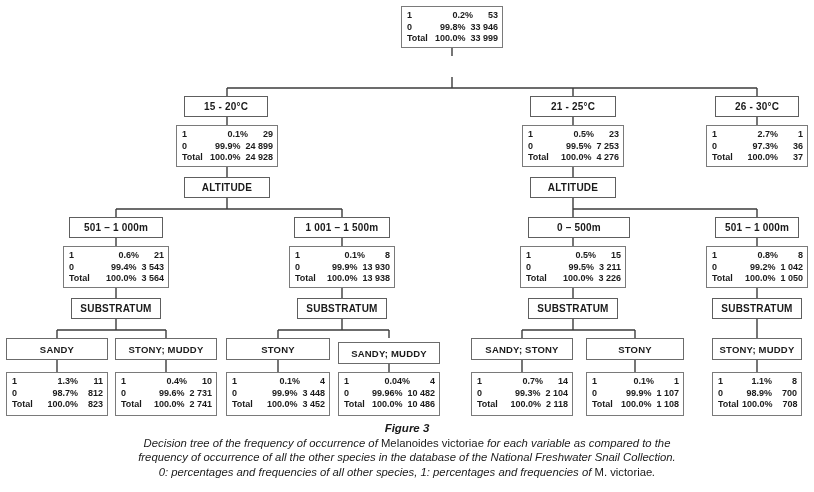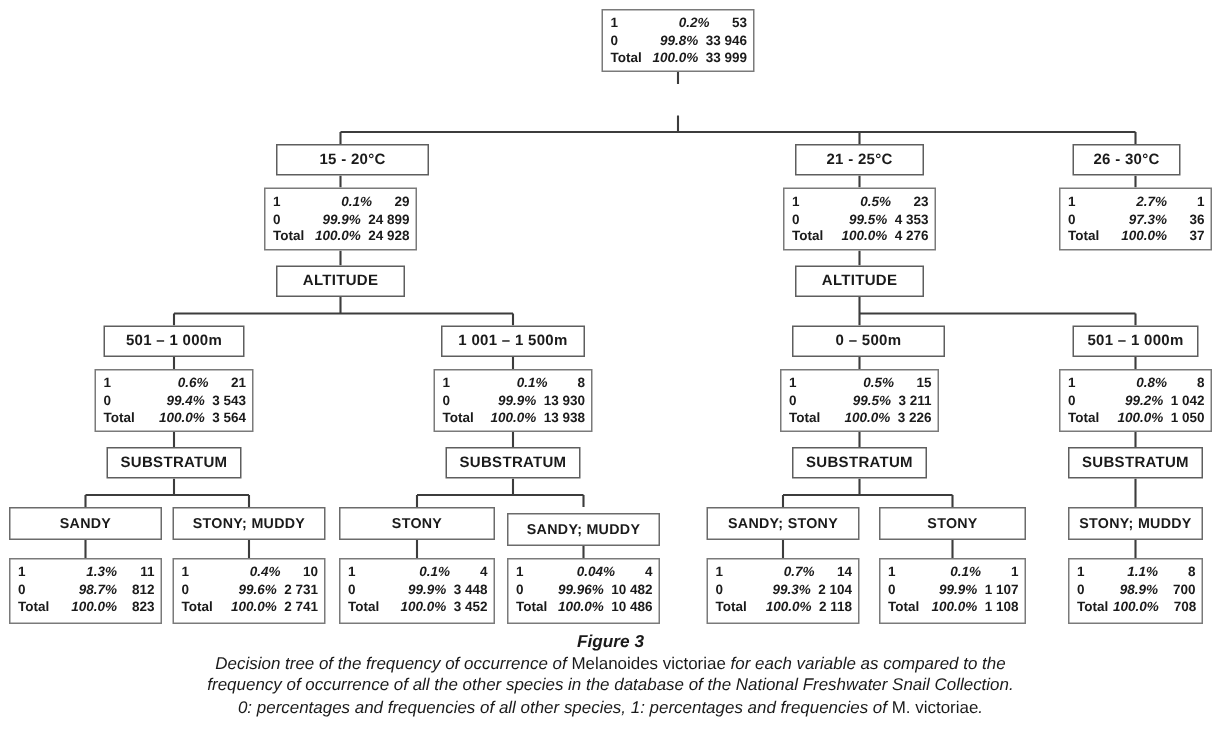--- a/index.html
+++ b/index.html
@@ -38,21 +38,21 @@
     border-color:#7a7a7a;
     font-size:9px;font-weight:bold;
   }
   .sbox .stat-row{
     display:grid;
     grid-template-columns:24px 1fr auto;
     line-height:11.5px;
     white-space:nowrap;
   }
   .sbox .stat-row .c0{text-align:left;}
-  .sbox .stat-row .c1{text-align:right;font-style:italic;}
+  .sbox .stat-row .c1{text-align:right;}
   .sbox .stat-row .c2{text-align:right;padding-left:5px;min-width:20px;}
   #caption{
     position:absolute;left:0;top:421px;width:814px;
     text-align:center;
     font-style:italic;
     font-size:11.3px;
     line-height:14.6px;
   }
   #caption .fig-title{font-weight:bold;font-size:11.5px;}
   #caption .roman{font-style:normal;}
@@ -99,23 +99,23 @@
           <span class="c1">99.8%</span>
           <span class="c2">33 946</span>
         </div>
         <div class="stat-row">
           <span class="c0">Total</span>
           <span class="c1">100.0%</span>
           <span class="c2">33 999</span>
         </div>
       </div>
 
-    <div class="lbox" style="left:184px;top:96px;width:102px">15 - 20°C</div>
+    <div class="lbox" style="left:184px;top:96px;width:84px">15 - 20°C</div>
     <div class="lbox" style="left:530px;top:96px;width:86px">21 - 25°C</div>
-    <div class="lbox" style="left:715px;top:96px;width:72px">26 - 30°C</div>
+    <div class="lbox" style="left:715px;top:96px;width:84px">26 - 30°C</div>
 
     <div class="sbox" style="left:176px;top:125px;width:102px;height:42px">
         <div class="stat-row">
           <span class="c0">1</span>
           <span class="c1">0.1%</span>
           <span class="c2">29</span>
         </div>
         <div class="stat-row">
           <span class="c0">0</span>
           <span class="c1">99.9%</span>
@@ -129,21 +129,21 @@
       </div>
     <div class="sbox" style="left:522px;top:125px;width:102px;height:42px">
         <div class="stat-row">
           <span class="c0">1</span>
           <span class="c1">0.5%</span>
           <span class="c2">23</span>
         </div>
         <div class="stat-row">
           <span class="c0">0</span>
           <span class="c1">99.5%</span>
-          <span class="c2">4 353</span>
+          <span class="c2">7 253</span>
         </div>
         <div class="stat-row">
           <span class="c0">Total</span>
           <span class="c1">100.0%</span>
           <span class="c2">4 276</span>
         </div>
       </div>
     <div class="sbox" style="left:706px;top:125px;width:102px;height:42px">
         <div class="stat-row">
           <span class="c0">1</span>

